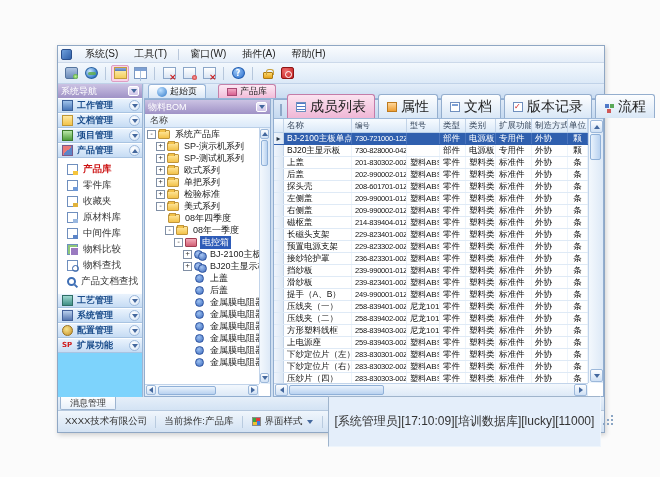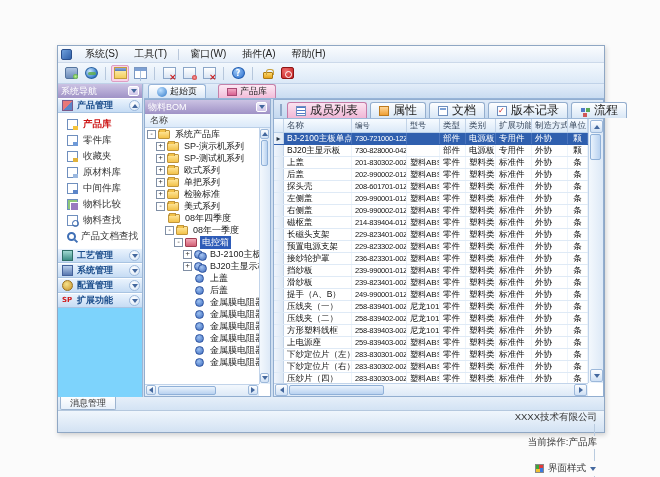--- a/index.html
+++ b/index.html
@@ -102,21 +102,21 @@
   .i-assembly::before{left:0;top:0;}
   .i-assembly::after{left:4px;top:2px;}
   .i-part{width:9px;height:9px;margin:0 4px 0 1px;border-radius:50%;background:radial-gradient(circle at 40% 33%,#9cc0f0,#3d6cc0);border:1px solid #2f54a0;}
   .tlbl{padding:0 2px;}
   .tree-row.sel .tlbl{background:#2e5cb8;color:#fff;}
 
   
   .members{position:absolute;left:215px;top:53px;right:0;height:298px;background:#fff;border:1px solid #92aed0;display:flex;flex-direction:column;}
   .mtabs{height:19px;background:linear-gradient(#dfeaf7,#c4d9f0);border-bottom:1px solid #9db8d8;display:flex;align-items:flex-end;padding:2px 2px 0 6px;gap:3px;flex:none;}
   .mtabs::before{content:"";width:3px;height:12px;margin:0 2px 2px 0;border-left:1px solid #8fa8c8;border-right:1px solid #8fa8c8;}
-  .mtab{height:16px;padding:0 8px;display:flex;align-items:center;gap:4px;border:1px solid #94aece;border-bottom:none;border-radius:3px 3px 0 0;background:linear-gradient(#fdfeff,#d9e7f6);font-size:12px;white-space:nowrap;}
+  .mtab{height:24px;padding:0 8px;display:flex;align-items:center;gap:4px;border:1px solid #94aece;border-bottom:none;border-radius:3px 3px 0 0;background:linear-gradient(#fdfeff,#d9e7f6);font-size:14px;white-space:nowrap;}
   .mtab.active{background:linear-gradient(#fbe3f0,#f0b7d6);border-color:#c47ca8;}
   .tico{width:10px;height:10px;flex:none;position:relative;}
   .i-list-icon{background:repeating-linear-gradient(180deg,#4f79c8 0 1px,#fff 1px 3px);border:1px solid #6f8fbe;}
   .i-property-icon{background:linear-gradient(#ffd79a,#ef9f34);border:1px solid #bd7a1e;}
   .i-document-icon{background:#fff;border:1px solid #6f8fbe;}
   .i-document-icon::after{content:"";position:absolute;left:1px;top:1px;right:1px;height:2px;background:#7da0d4;}
   .i-version-icon{background:#fff;border:1px solid #6f8fbe;}
   .i-version-icon::after{content:"✓";position:absolute;left:0;top:-1px;color:#d02020;font:bold 8px/10px "DejaVu Sans",sans-serif;}
   .i-flow-icon{width:4px;height:4px;margin:2px 5px 4px 1px;background:#4f79c8;box-shadow:5px 0 0 #58a858,2px 5px 0 #d05858;}
 
@@ -156,21 +156,21 @@
   .bom .hsb{right:11px;height:12px;}
   .bom .hsb .sbtn{width:10px;height:10px;}
   .bom .hsb .thumb{left:13px;width:58px;height:9px;}
   .members .vsb .thumb{top:15px;height:26px;}
   .members .hsb{right:15px;}
   .members .hsb .thumb{left:15px;width:95px;}
 
   
   .msgstrip{position:absolute;left:0;top:351px;right:0;height:13px;background:linear-gradient(#e6eff9,#d3e3f4);display:flex;align-items:stretch;padding-left:2px;}
   .msgtab{border:1px solid #9cb4d0;border-top:none;background:linear-gradient(#ffffff,#e7f0fa);padding:0 9px;display:flex;align-items:center;font-size:9px;color:#333;border-radius:0 0 2px 2px;}
-  .statusbar{position:absolute;left:0;top:364px;right:0;bottom:0;background:linear-gradient(#f0f6fc,#d3e2f3);border-top:1px solid #b5c8de;display:flex;align-items:flex-end;padding:0 4px;font-size:9.5px;color:#333;flex-direction:column;}
+  .statusbar{position:absolute;left:0;top:364px;right:0;bottom:0;background:linear-gradient(#f0f6fc,#d3e2f3);border-top:1px solid #b5c8de;display:flex;align-items:center;padding:0 4px;font-size:9.5px;color:#333;}
   .ssep{width:1px;height:12px;background:#b9cbdf;margin:0 5px;flex:none;}
   .spanel{white-space:nowrap;padding:0 3px;}
   .spacer{flex:1;}
   .stylebtn{display:flex;align-items:center;gap:4px;padding:1px 4px;white-space:nowrap;}
   .i-style-grid-icon{width:9px;height:9px;background:conic-gradient(#e23a3a 0 25%,#3a7ae2 0 50%,#f0c030 0 75%,#3aa83a 0);border:1px solid #888;flex:none;}
   .session{border:1px solid;border-color:#9fb4cc #eef5fc #eef5fc #9fb4cc;padding:16px 6px;white-space:nowrap;font-size:12px;background:#e4eefa;}
   .grip{width:2px;height:2px;margin:8px 2px 0 6px;background:#8aa5c4;box-shadow:-4px 4px 0 #8aa5c4,0 4px 0 #8aa5c4,4px 4px 0 #8aa5c4,0 0 0 #8aa5c4,4px 0 0 #8aa5c4,4px -4px 0 #8aa5c4;flex:none;align-self:flex-start;}
 </style>
 </head>
 <body>
@@ -223,20 +223,47 @@
         <span class="tbi ico-slot i-exit-icon"></span>
       </span>
   </div>
 
   <div class="sidebar">
     <div class="phead">
       <span class="ptitle">系统导航</span>
       <span class="pbtn">
           <span class="t-down"></span>
         </span>
+    </div>
+    <div>
+
+        <div class="side-section">
+          <span class="sicon ico-slot i-work-icon"></span>
+          <span>工作管理</span>
+          <span class="chev">
+            <span class="t-down"></span>
+          </span>
+        </div>
+
+        <div class="side-section">
+          <span class="sicon ico-slot i-docs-icon"></span>
+          <span>文档管理</span>
+          <span class="chev">
+            <span class="t-down"></span>
+          </span>
+        </div>
+
+        <div class="side-section">
+          <span class="sicon ico-slot i-project-icon"></span>
+          <span>项目管理</span>
+          <span class="chev">
+            <span class="t-down"></span>
+          </span>
+        </div>
+
     </div>
     <div class="side-section">
       <span class="sicon i-product-mgmt-icon"></span>
       <span>产品管理</span>
       <span class="chev">
           <span class="t-up"></span>
         </span>
     </div>
     <div class="side-items">
 

